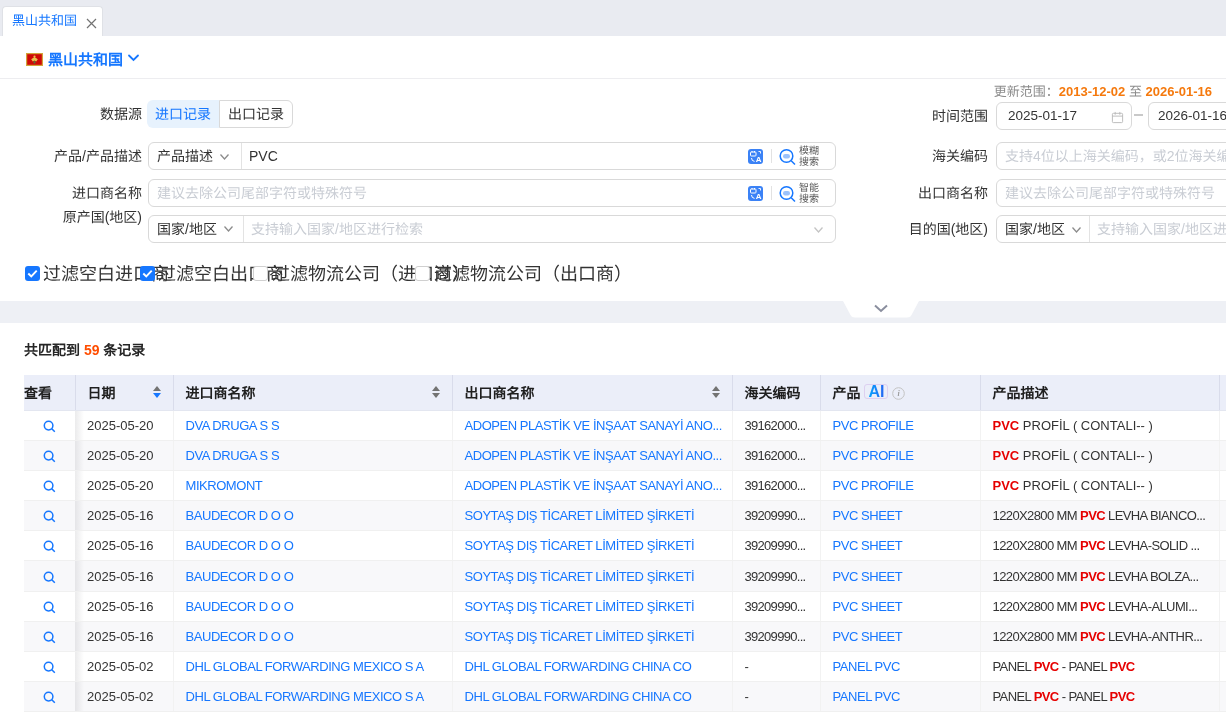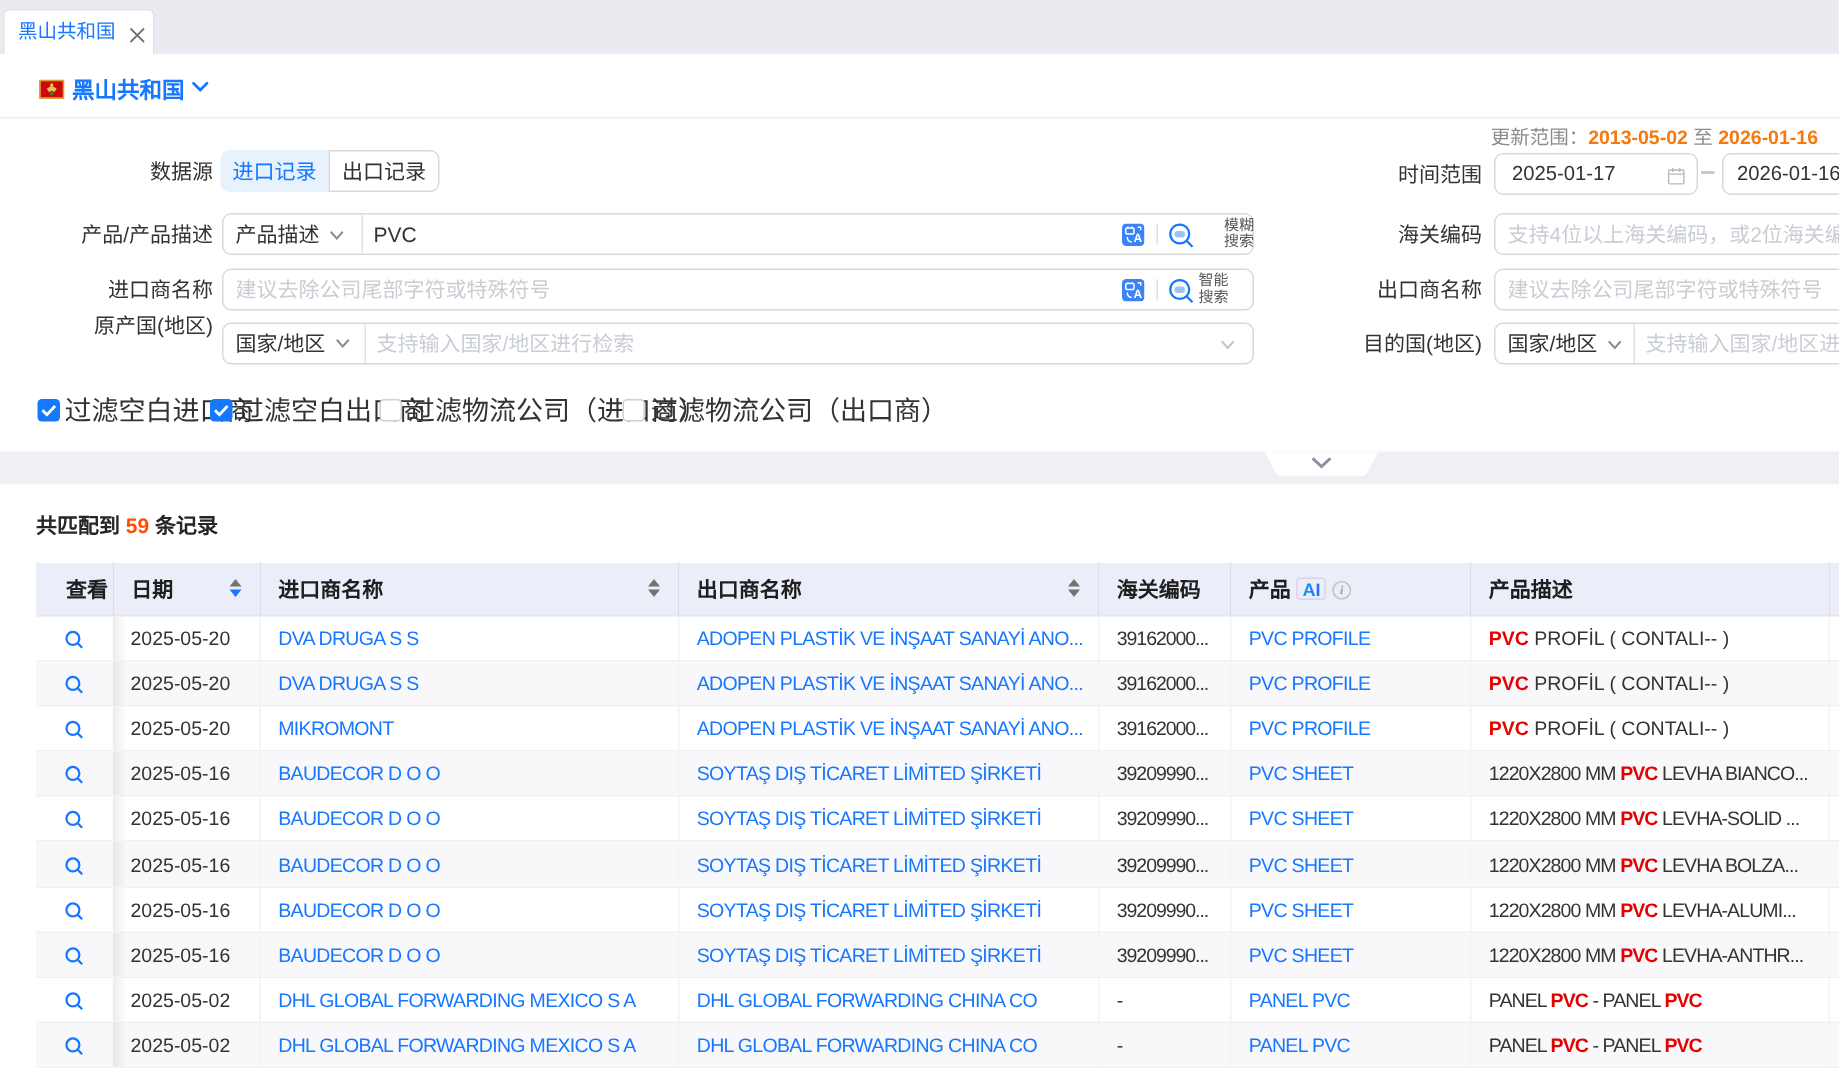--- a/index.html
+++ b/index.html
@@ -45,21 +45,21 @@
   .lnk { color:#1677ff; letter-spacing:-0.45px; }
   .hs { letter-spacing:-0.7px; }
   .red { color:#e60000; font-weight:bold; }
   .carets { position:absolute; right:12px; top:50%; margin-top:-6px; width:8px; height:12px; }
   .car { position:absolute; left:0; width:0; height:0; border-left:4px solid transparent; border-right:4px solid transparent; }
   .car.up { top:0; border-bottom:5px solid #737373; }
   .car.dn { bottom:0; border-top:5px solid #737373; }
   .car.dn.blue { border-top-color:#1677ff; }
   td.c { padding:0; text-align:center; }
   td.c svg { vertical-align:middle; }
-  #aibadge { display:inline-block; height:15px; line-height:14px; padding:0 3px; border:1px solid #ddd0f0; border-radius:3px; background:#fdfdff; font-size:12px; font-weight:bold; color:#1677ff; background-image:linear-gradient(90deg,#00b0ff,#2b5bf0); -webkit-background-clip:text; background-clip:text; -webkit-text-fill-color:transparent; vertical-align:1px; }
+  #aibadge { display:inline-block; height:15px; line-height:14px; padding:0 3px; border:1px solid #ddd0f0; border-radius:3px; background:#fdfdff; font-size:16px; font-weight:bold; color:#1677ff; background-image:linear-gradient(90deg,#00b0ff,#2b5bf0); -webkit-background-clip:text; background-clip:text; -webkit-text-fill-color:transparent; vertical-align:1px; }
 </style>
 </head>
 <body>
 
   <div class="abs tabbar"></div>
   <div class="abs tab">
     <span class="txt">黑山共和国</span>
     <svg class="x" style="top:10px" viewBox="0 0 13 13">
       <path d="M2 2 L11 11 M11 2 L2 11" stroke="#737373" stroke-width="1.2"></path>
     </svg>
@@ -106,21 +106,21 @@
     <svg class="abs" style="left:74px; top:9px;" width="11" height="8" viewBox="0 0 11 8">
       <path d="M1.5 1.5 L5.5 6 L9.5 1.5" stroke="#8c8c8c" stroke-width="1.3" fill="none"></path>
     </svg>
     <div class="addonline" style="left:94px;"></div>
     <div class="abs ph" style="left:102px; top:0;">支持输入国家/地区进行检索</div>
     <svg class="abs" style="left:664px; top:10px;" width="11" height="8" viewBox="0 0 11 8">
       <path d="M1.5 1.5 L5.5 6 L9.5 1.5" stroke="#c4c4c4" stroke-width="1.3" fill="none"></path>
     </svg>
   </div>
 
-  <div class="abs" style="right:14px; top:81px; font-size:13px; color:#8c8c8c; white-space:nowrap;">更新范围：<b style="color:#f5790d;">2013-05-02</b> 至 <b style="color:#f5790d;">2026-01-16</b></div>
+  <div class="abs" style="right:14px; top:81px; font-size:13px; color:#8c8c8c; white-space:nowrap;">更新范围：<b style="color:#f5790d;">2013-12-02</b> 至 <b style="color:#f5790d;">2026-01-16</b></div>
 
   <div class="abs lbl" style="right:238px; left:auto; top:102px;">时间范围</div>
   <div class="abs lbl" style="right:238px; left:auto; top:142px;">海关编码</div>
   <div class="abs lbl" style="right:238px; left:auto; top:179px;">出口商名称</div>
   <div class="abs lbl" style="right:238px; left:auto; top:215px;">目的国(地区)</div>
 
   <div class="abs inp" style="left:996px; top:102px; width:136px;text-decoration:underline;">
     <div class="abs val" style="left:11px; top:0; font-size:13.5px;">2025-01-17</div>
     <svg class="abs" style="left:114px; top:8px;" width="13" height="13" viewBox="0 0 14 14">
       <rect x="1.5" y="2.5" width="11" height="10" rx="1" stroke="#b9b9b9" fill="none"></rect>
@@ -154,21 +154,21 @@
     <text x="10.6" y="12.6" font-size="8" font-weight="bold" fill="#fff" text-anchor="middle" font-family="Liberation Sans">A</text>
     <path d="M3.5 9 Q3.5 12 6.5 12.4" stroke="#fff" stroke-width="1" fill="none"></path>
     <path d="M10.5 2.5 l2 0 l0 2" stroke="#fff" stroke-width="0.9" fill="none"></path>
   </svg>
   <div class="abs" style="left:771px; top:149px; width:1px; height:14px; background:#e2e2e2;"></div>
   <svg class="abs" style="left:778px; top:148px;" width="19" height="19" viewBox="0 0 19 19">
     <circle cx="8.5" cy="8" r="6.3" stroke="#1677ff" stroke-width="1.5" fill="none"></circle>
     <rect x="5" y="6" width="7" height="4.4" rx="2.2" fill="#9cc2fb"></rect>
     <path d="M13.2 12.7 L17 16.5" stroke="#1677ff" stroke-width="1.5"></path>
   </svg>
-  <div class="abs mini2" style="left:816px; top:146px;">模糊<br>搜索</div>
+  <div class="abs mini2" style="left:799px; top:146px;">模糊<br>搜索</div>
 
   <svg class="abs" style="left:748px; top:186px;" width="15" height="15" viewBox="0 0 15 15">
     <rect x="0" y="0" width="15" height="15" rx="3" fill="#3b82f6"></rect>
     <rect x="2.5" y="3" width="5.5" height="4" rx="0.8" stroke="#fff" stroke-width="1" fill="none"></rect>
     <path d="M4 2 V3.4 M6.5 2 V3.4" stroke="#fff" stroke-width="1"></path>
     <text x="10.6" y="12.6" font-size="8" font-weight="bold" fill="#fff" text-anchor="middle" font-family="Liberation Sans">A</text>
     <path d="M3.5 9 Q3.5 12 6.5 12.4" stroke="#fff" stroke-width="1" fill="none"></path>
     <path d="M10.5 2.5 l2 0 l0 2" stroke="#fff" stroke-width="0.9" fill="none"></path>
   </svg>
   <div class="abs" style="left:771px; top:186px; width:1px; height:14px; background:#e2e2e2;"></div>
@@ -207,21 +207,21 @@
       <col style="width:98px">
       <col style="width:279px">
       <col style="width:280px">
       <col style="width:88px">
       <col style="width:160px">
       <col style="width:239px">
       <col style="width:37px">
     </colgroup>
     <thead>
       <tr>
-        <th style="padding-left:20px;">查看</th>
+        <th style="padding-left:0;">查看</th>
         <th>日期<span class="carets">
             <i class="car up"></i>
             <i class="car dn blue"></i>
           </span></th>
         <th>进口商名称<span class="carets">
             <i class="car up"></i>
             <i class="car dn"></i>
           </span></th>
         <th>出口商名称<span class="carets">
             <i class="car up"></i>

